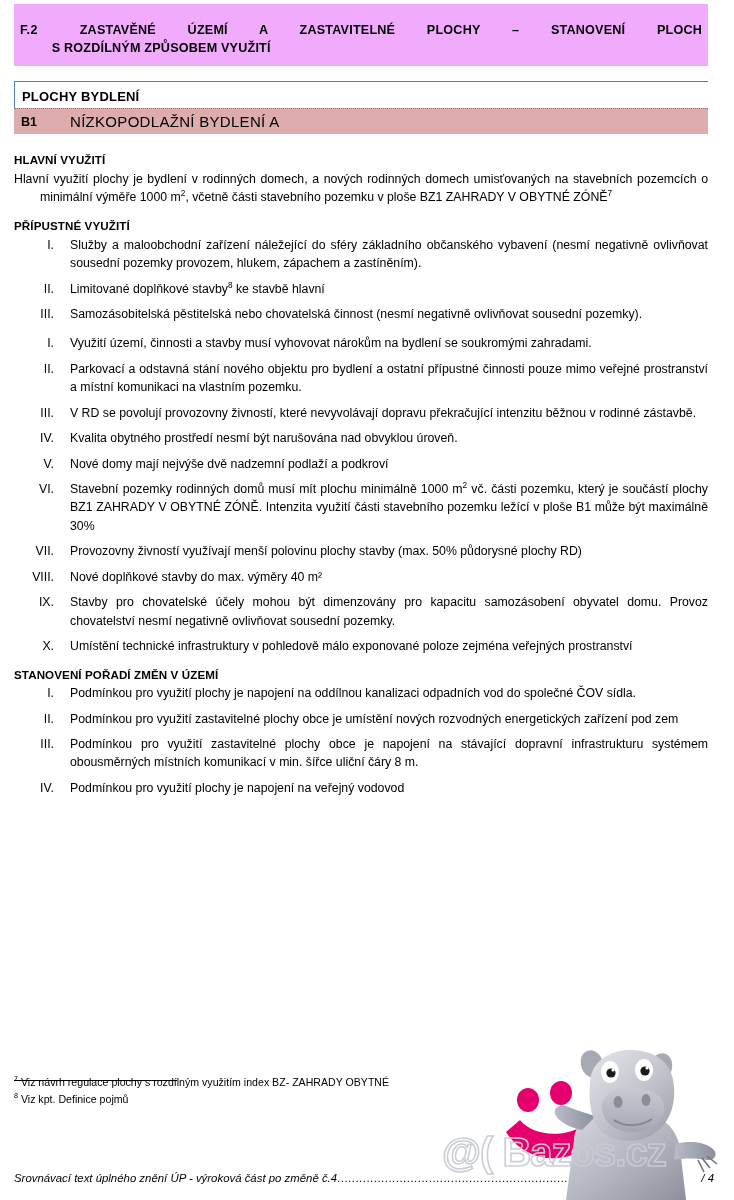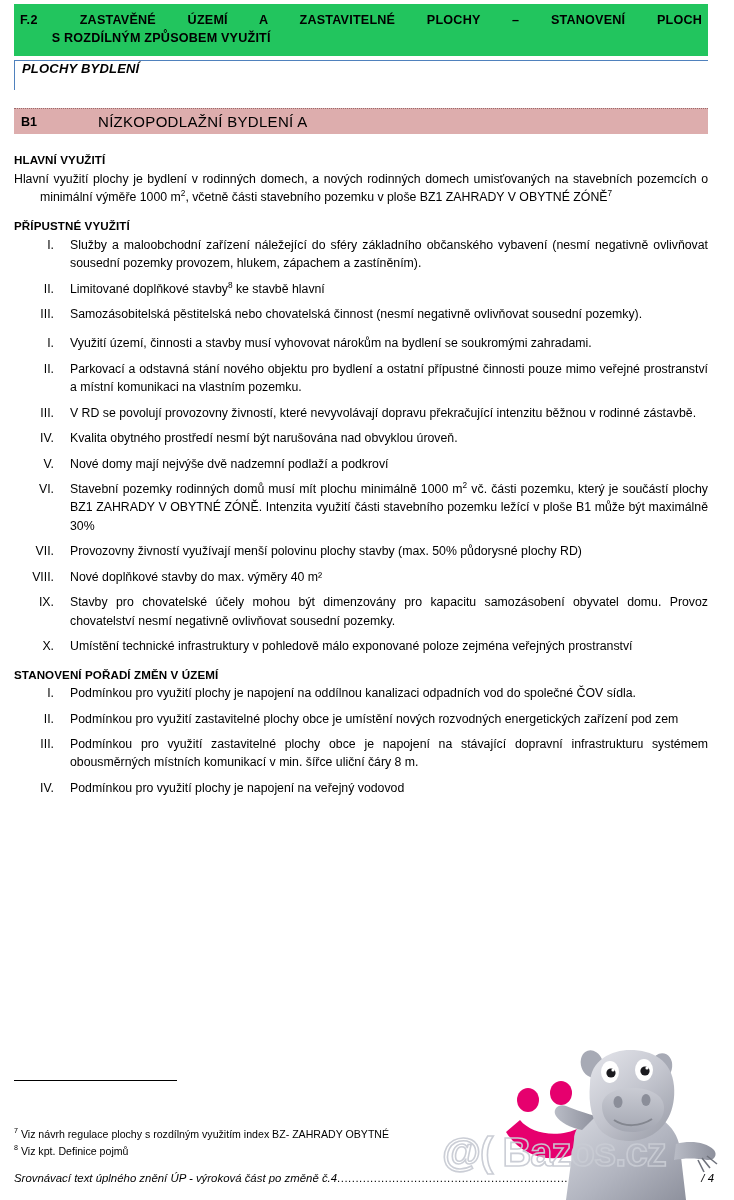--- a/index.html
+++ b/index.html
@@ -24,22 +24,22 @@
     box-sizing: border-box;
     padding: 0;
   }
 
   
   .section-band {
     position: absolute;
     left: 14px;
     top: 4px;
     width: 694px;
-    background: #22c55e;
-    padding: 7px 6px 8px 6px;
+    background: #f0abfc;
+    padding: 17px 6px 8px 6px;
     box-sizing: border-box;
   }
   .section-band-row {
     display: flex;
     align-items: flex-start;
   }
   .section-num {
     font-weight: bold;
     font-size: 12.6px;
     letter-spacing: 0.3px;
@@ -63,49 +63,48 @@
     margin-left: 28px;
   }
   .section-title .l2 {
     display: block;
   }
 
   
   .ploch-box {
     position: absolute;
     left: 14px;
-    top: 60px;
+    top: 81px;
     width: 694px;
     height: 30px;
     box-sizing: border-box;
     border-top: 1.5px solid #4f81bd;
     border-left: 1.5px solid #4f81bd;
     display: flex;
-    font-style: italic;
+    align-items: center;
   }
   .ploch-box-label {
     font-weight: bold;
     font-size: 13px;
     letter-spacing: 0.2px;
     padding-left: 7px;
   }
 
   
   .b1-band {
     position: absolute;
     left: 14px;
     top: 108px;
     width: 694px;
     height: 26px;
     background: #ddadad;
     border-top: 1px dotted #9c6a6a;
     box-sizing: border-box;
     display: flex;
     align-items: center;
-    gap: 28px;
   }
   .b1-code {
     font-weight: bold;
     font-size: 12.6px;
     padding-left: 7px;
     width: 56px;
     box-sizing: border-box;
   }
   .b1-label {
     font-size: 15px;
@@ -190,21 +189,21 @@
   .footnote-rule {
     position: absolute;
     left: 14px;
     top: 1080px;
     width: 163px;
     border-top: 1.2px solid #000;
   }
   .footnotes {
     position: absolute;
     left: 14px;
-    top: 1126px;
+    top: 1074px;
     width: 520px;
   }
   .footnote {
     font-size: 10.6px;
     line-height: 1.55;
     margin-bottom: 1px;
   }
 
   
   .footer {

